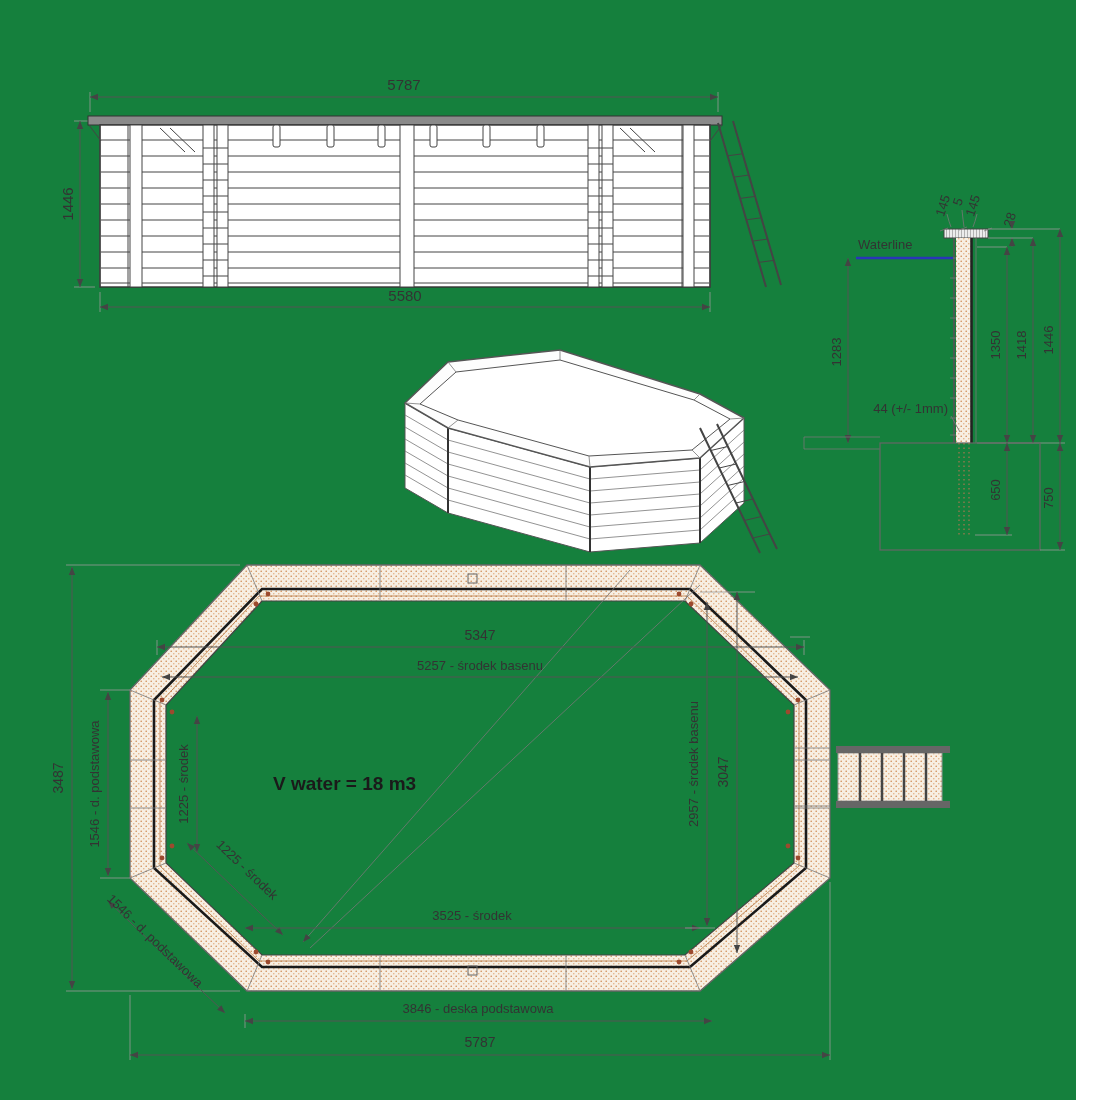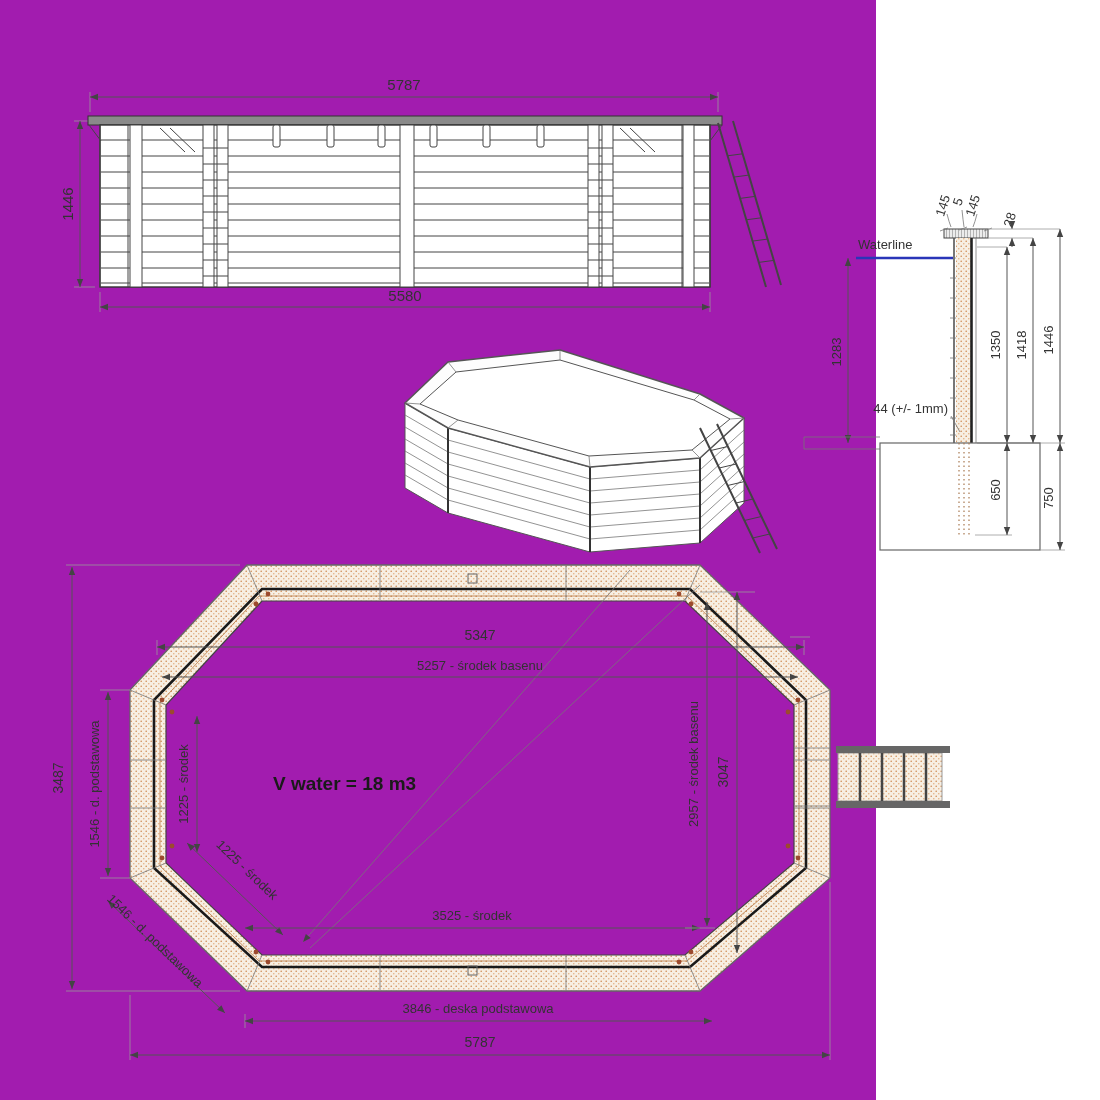--- a/index.html
+++ b/index.html
@@ -1,16 +1,16 @@
 <!DOCTYPE html>
 <html><head>
 <meta charset="utf-8">
 <style>
   html,body{margin:0;padding:0;background:#ffffff;}
-  .stage{width:876px;height:1100px;background:#a21caf;position:relative;font-family:"Liberation Sans",sans-serif;}
+  .stage{width:1076px;height:1100px;background:#15803d;position:relative;font-family:"Liberation Sans",sans-serif;}
   svg{display:block;}
   text{fill:#333;font-family:"Liberation Sans",sans-serif;}
   .dim{font-size:14px;}
   .dimsm{font-size:13px;}
   .dimbig{font-size:15px;}
   .vol{font-size:19px;font-weight:bold;fill:#1a1a1a;}
   .dl{stroke:#555;stroke-width:1;fill:none;}
   .ext{stroke:#999;stroke-width:0.8;fill:none;}
   .draw{stroke:#444;stroke-width:1;fill:none;}
   .thin{stroke:#777;stroke-width:0.8;fill:none;}

